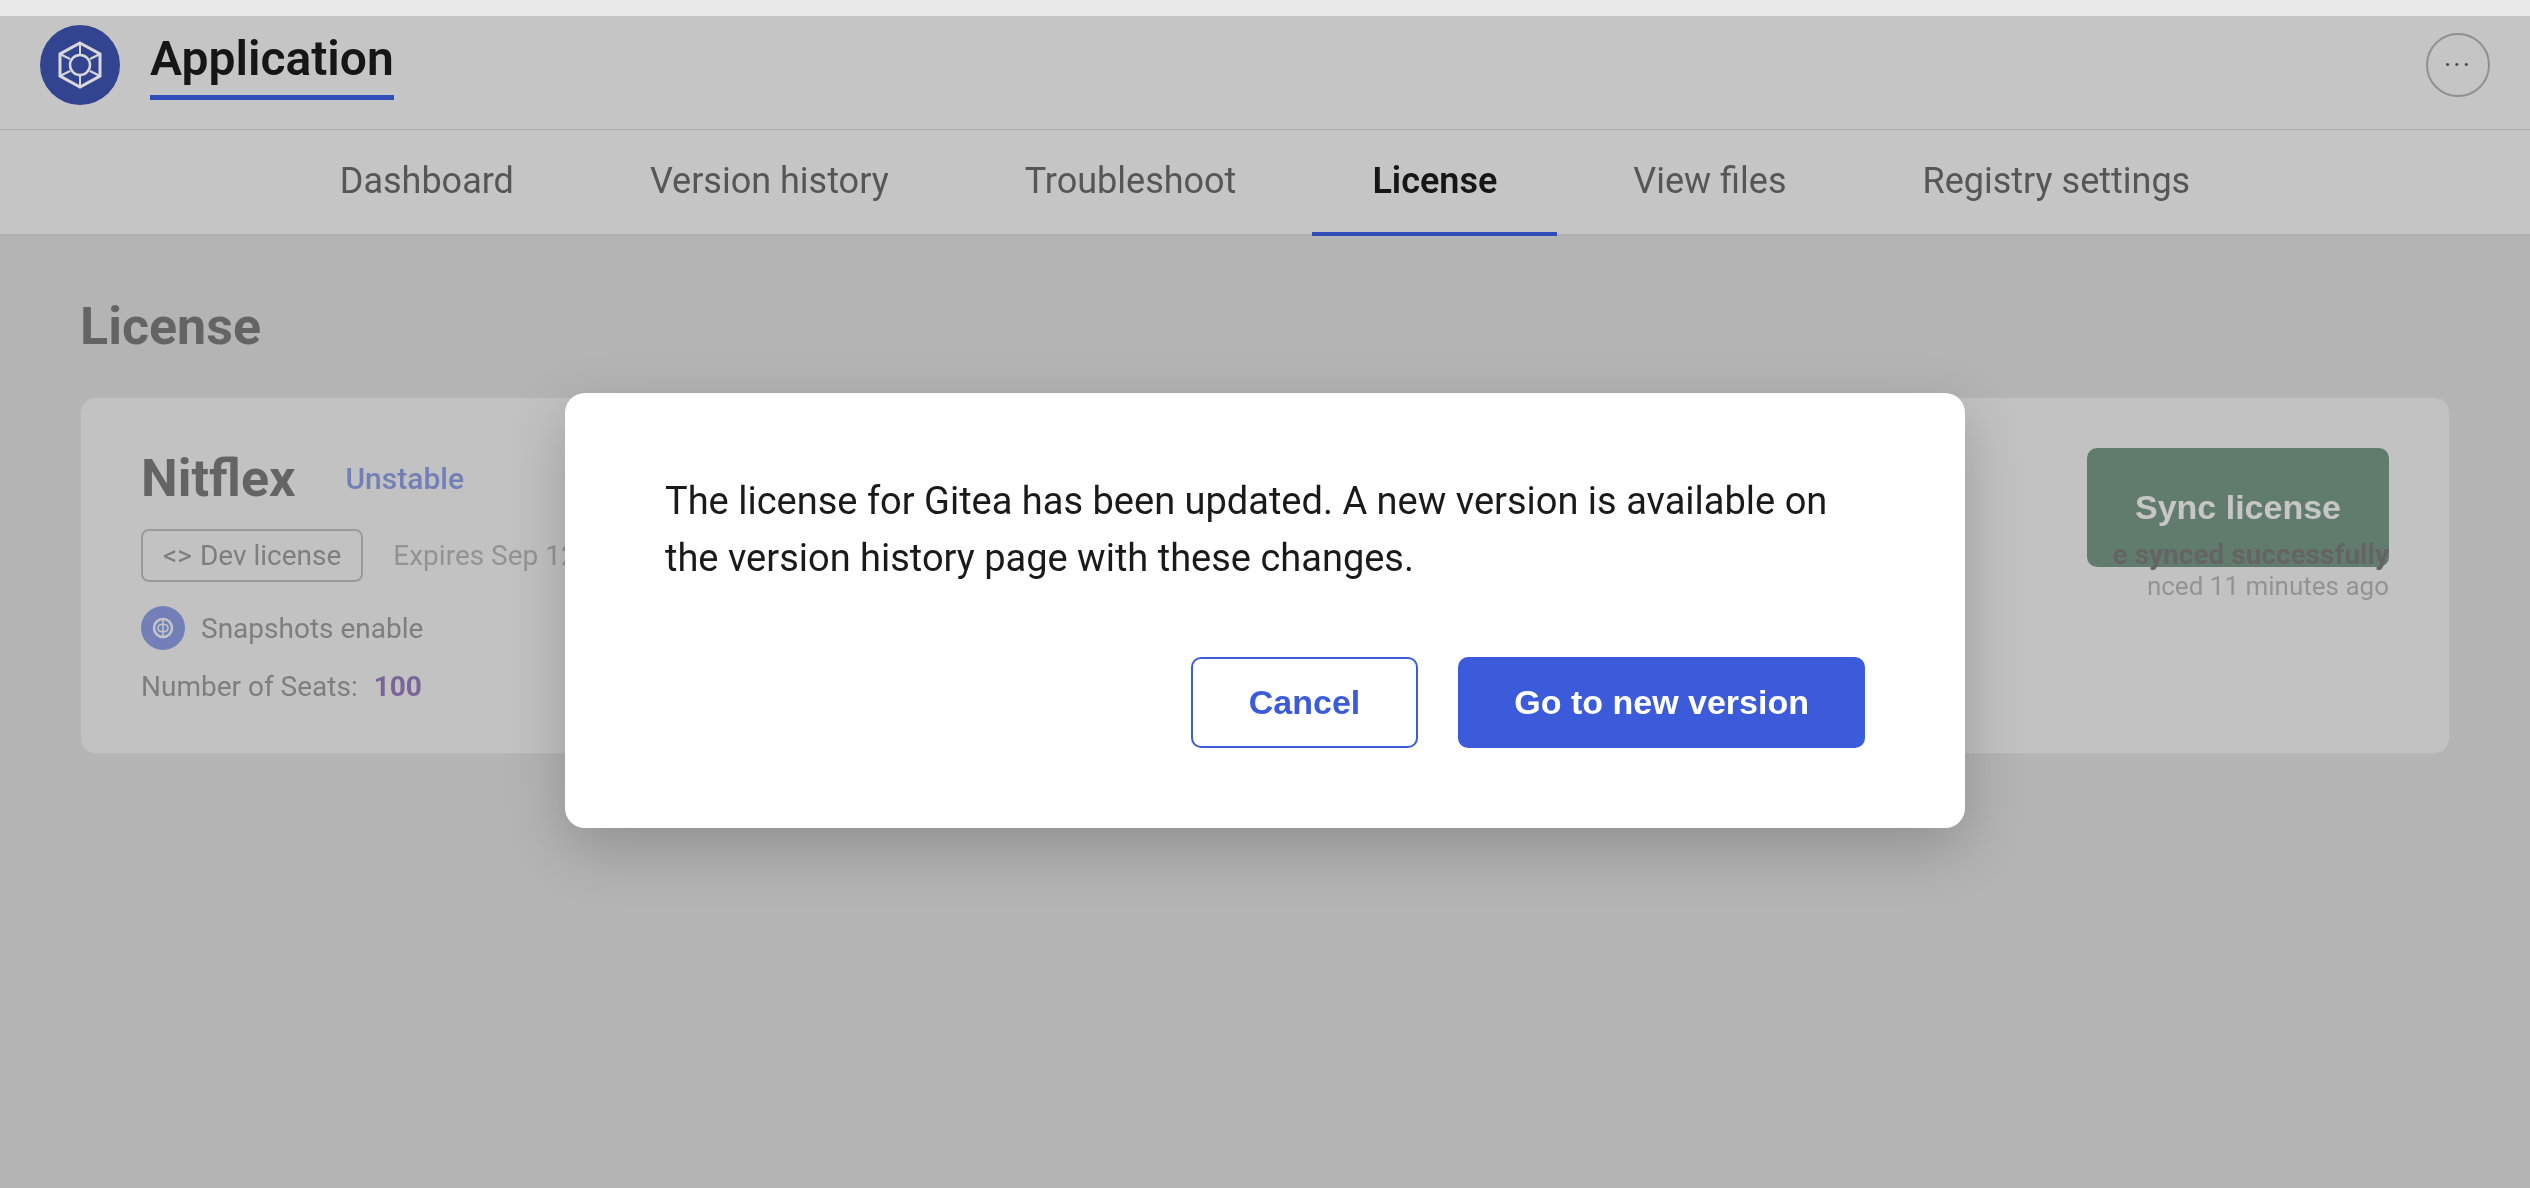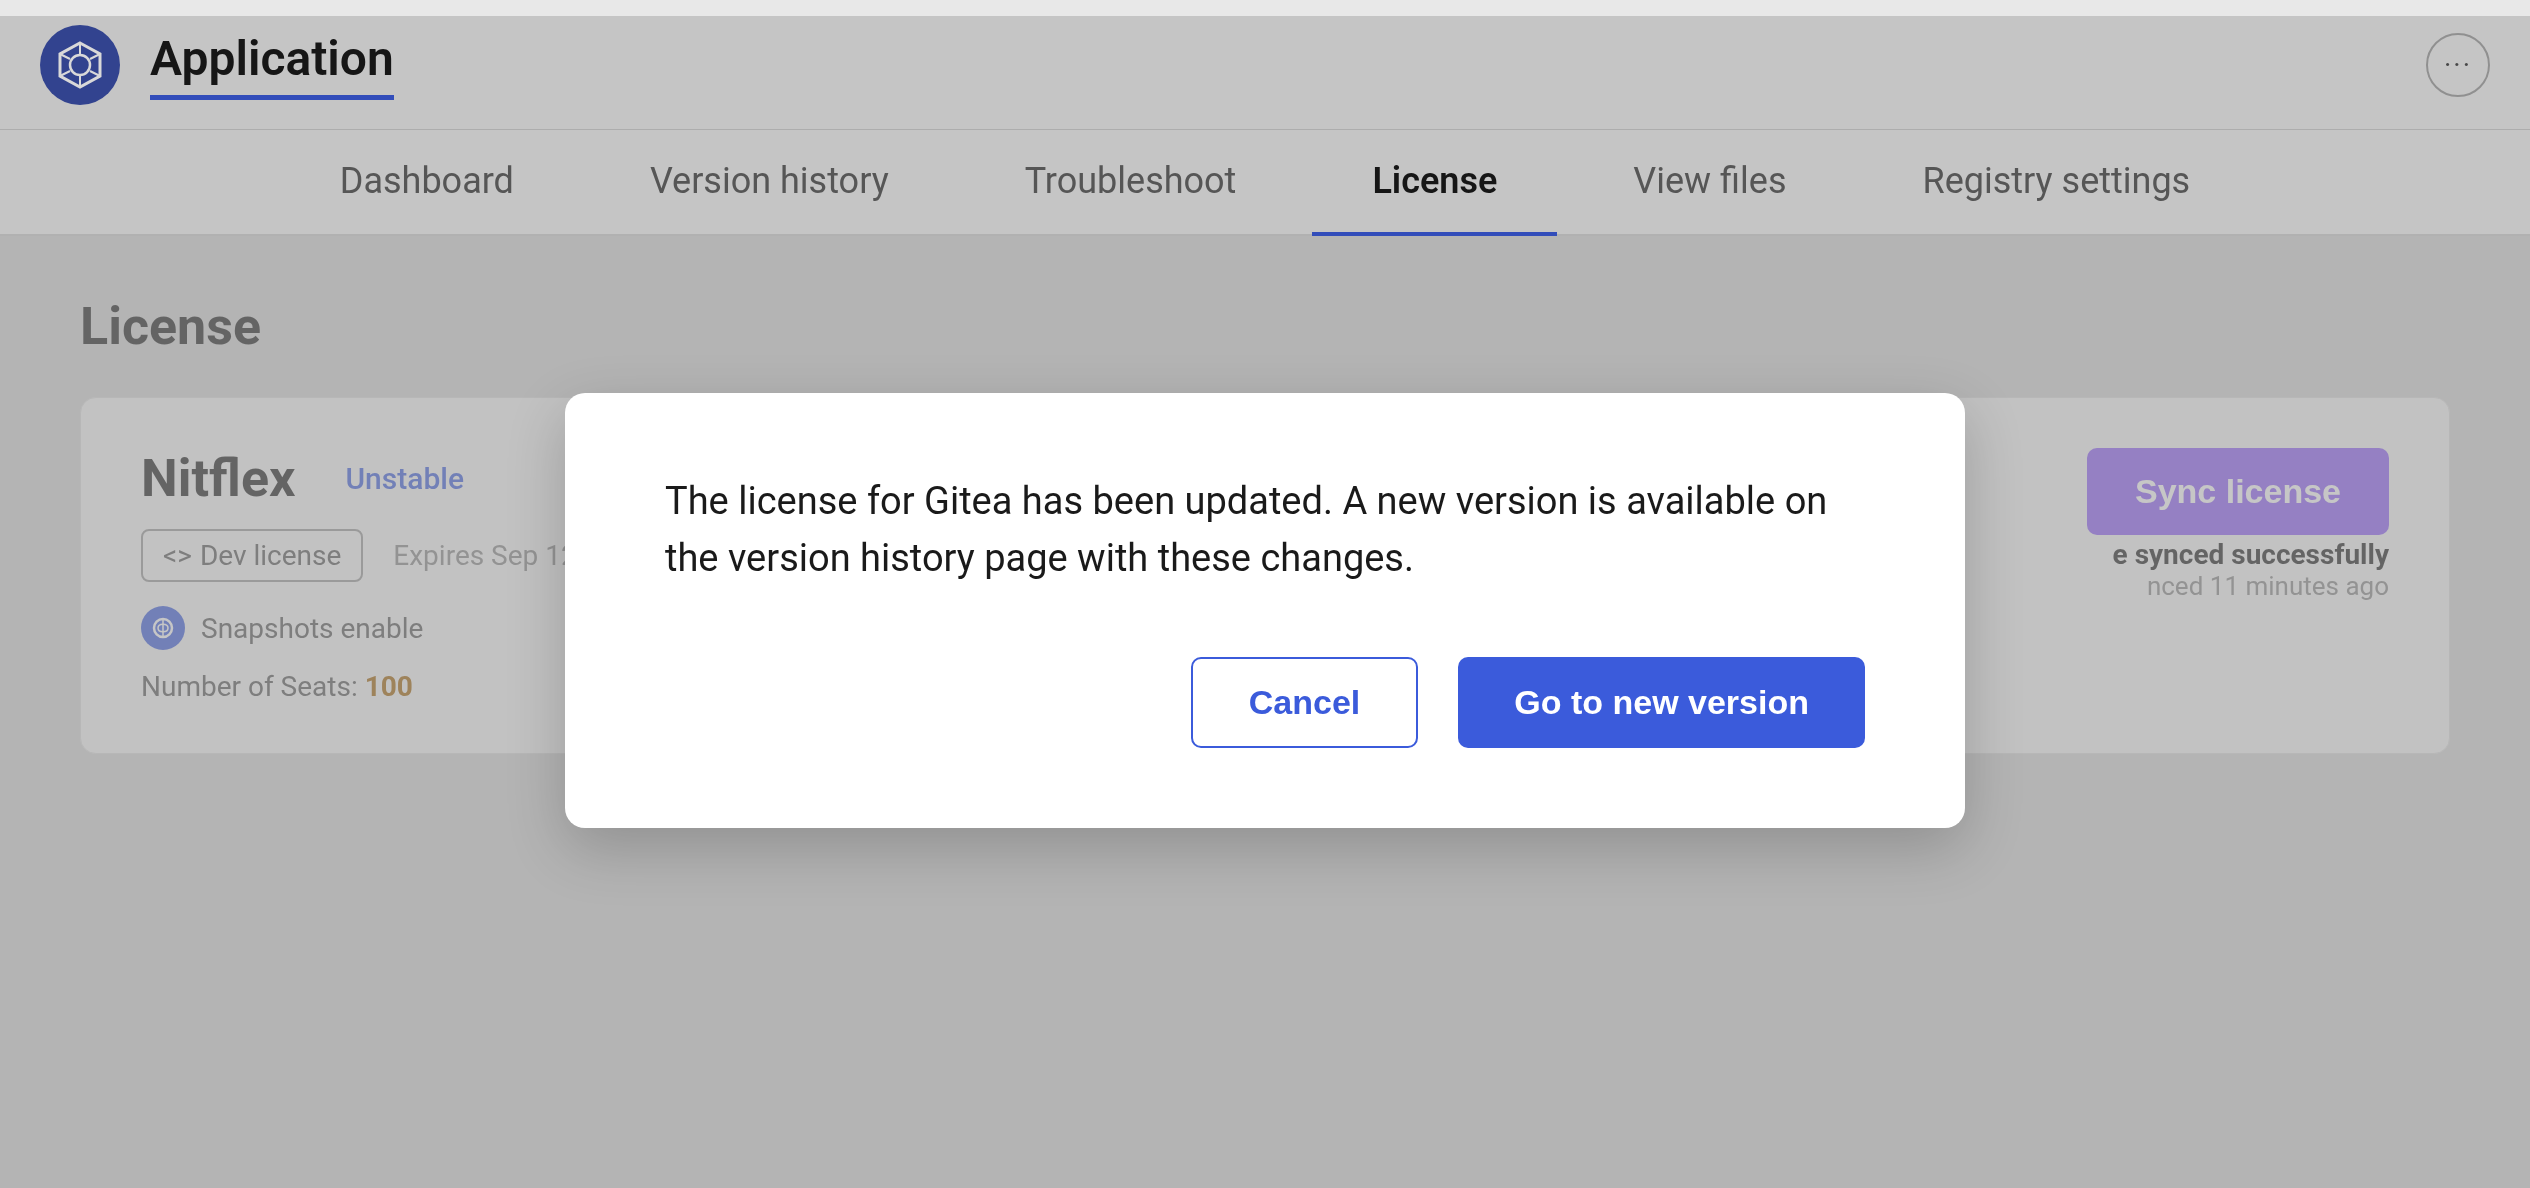--- a/index.html
+++ b/index.html
@@ -117,25 +117,25 @@
     .badge-unstable {
       font-size: 30px;
       color: #3b5bdb;
       font-weight: 500;
       margin-left: 20px;
     }
     .sync-btn {
       position: absolute;
       right: 60px;
       top: 50px;
-      background: #8b5cf6;
+      background: #14532d;
       color: white;
       border: none;
       border-radius: 10px;
-      padding: 24px 48px;
+      padding: 40px 48px;
       font-size: 34px;
       font-weight: 600;
       cursor: pointer;
     }
     .license-meta {
       display: flex;
       align-items: center;
       gap: 30px;
       margin-bottom: 24px;
     }
@@ -184,21 +184,22 @@
       display: flex;
       align-items: center;
       justify-content: center;
     }
     .seats-row {
       font-size: 28px;
       color: #555;
     }
     .seats-bold {
       font-weight: 700;
-      color: #a16207;
+      color: #4c1d95;
+      margin-left: 9px;
     }
 
     
     .modal-overlay {
       position: absolute;
       top: 16px;
       left: 0;
       width: 100%;
       height: 100%;
       background: rgba(0,0,0,0.15);

